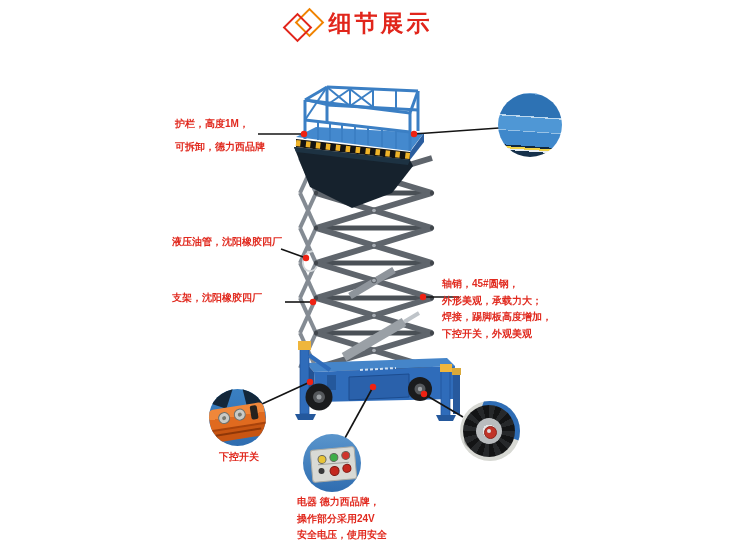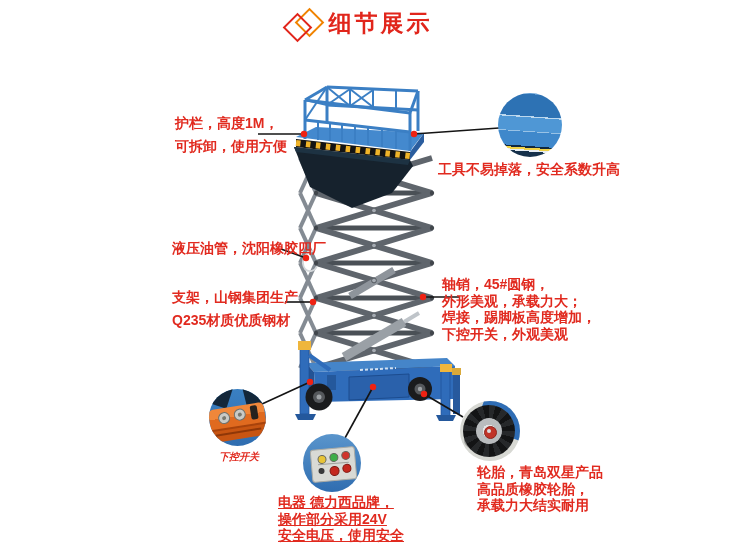--- a/index.html
+++ b/index.html
@@ -1,18 +1,18 @@
 <!DOCTYPE html>
 <html><head>
 <meta charset="utf-8">
 <style>
   html,body{margin:0;padding:0;}
   #stage{position:relative;width:750px;height:560px;background:#ffffff;overflow:hidden;
          font-family:"Liberation Sans","DejaVu Sans",sans-serif;}
-  .ann{position:absolute;color:#e12a1f;font-weight:bold;font-size:14px;white-space:nowrap;}
+  .ann{position:absolute;color:#e12a1f;font-weight:bold;font-size:10px;white-space:nowrap;}
   .ann .ln{height:17px;line-height:17px;}
   .lh23 .ln{height:23px;line-height:23px;}
   .lh24 .ln{height:24px;line-height:24px;}
   .lh16 .ln{height:16.5px;line-height:16.5px;}
   #title-wrap{position:absolute;left:0;top:8px;width:750px;text-align:center;transform:translateX(-16px);}
   #title-row{display:inline-flex;align-items:center;gap:7px;}
   .dia{width:17px;height:17px;transform:rotate(45deg);border:2.5px solid #e1251b;position:absolute;}
   #title-text{font-size:23px;font-weight:bold;color:#e1251b;letter-spacing:3px;}
   .circ{position:absolute;border-radius:50%;overflow:hidden;}
 </style>
@@ -222,45 +222,38 @@
     <div style="position:absolute;right:-14px;top:-14px;width:52px;height:48px;background:#2f6db5;transform:rotate(20deg);border-radius:6px;"></div>
     <div style="position:absolute;left:4px;top:26px;width:46px;height:26px;background:rgba(40,42,44,0.35);border-radius:50%;"></div>
     <div style="position:absolute;left:3px;top:4px;width:52px;height:52px;border-radius:50%;background:repeating-conic-gradient(#26282a 0 15deg,#131415 15deg 30deg);"></div>
     <div style="position:absolute;left:16px;top:17px;width:26px;height:26px;border-radius:50%;background:radial-gradient(circle,#e3e4e6 0 35%,#b9bcbe 35% 70%,#8e9194 70% 100%);"></div>
     <div style="position:absolute;left:23.5px;top:24.5px;width:11px;height:11px;border-radius:50%;background:#c03328;border:1px solid #8e241c;"></div>
     <div style="position:absolute;left:27px;top:28px;width:4px;height:4px;border-radius:50%;background:#dcdde0;"></div>
   </div>
 
   <div class="ann lh23" style="left:175px;top:112px;">
     <div class="ln">护栏，高度1M，</div>
-    <div class="ln">可拆卸，使用方便</div>
+    <div class="ln">可拆卸，德力西品牌</div>
   </div>
   <div class="ann" style="left:438px;top:161px;">
-    <div class="ln">工具不易掉落，安全系数升高</div>
-  </div>
-  <div class="ann lh24" style="left:172px;top:236px;">
+  </div>
+  <div class="ann lh24" style="left:172px;top:230px;">
     <div class="ln">液压油管，沈阳橡胶四厂</div>
   </div>
   <div class="ann lh23" style="left:172px;top:286px;">
-    <div class="ln">支架，山钢集团生产</div>
-    <div class="ln">Q235材质优质钢材</div>
+    <div class="ln">支架，沈阳橡胶四厂</div>
   </div>
   <div class="ann lh16" style="left:442px;top:276px;">
     <div class="ln">轴销，45#圆钢，</div>
     <div class="ln">外形美观，承载力大；</div>
     <div class="ln">焊接，踢脚板高度增加，</div>
     <div class="ln">下控开关，外观美观</div>
   </div>
-  <div class="ann" style="left:219px;top:448px;font-size:10px;font-style:italic;">
+  <div class="ann" style="left:219px;top:448px;font-size:10px;">
     <div class="ln">下控开关</div>
   </div>
-  <div class="ann lh16" style="left:278px;top:494px;text-decoration:underline;">
+  <div class="ann lh16" style="left:297px;top:494px;">
     <div class="ln">电器 德力西品牌，</div>
     <div class="ln">操作部分采用24V</div>
     <div class="ln">安全电压，使用安全</div>
   </div>
-  <div class="ann lh16" style="left:477px;top:464px;">
-    <div class="ln">轮胎，青岛双星产品</div>
-    <div class="ln">高品质橡胶轮胎，</div>
-    <div class="ln">承载力大结实耐用</div>
-  </div>
 
 </div>
 
 </body></html>

